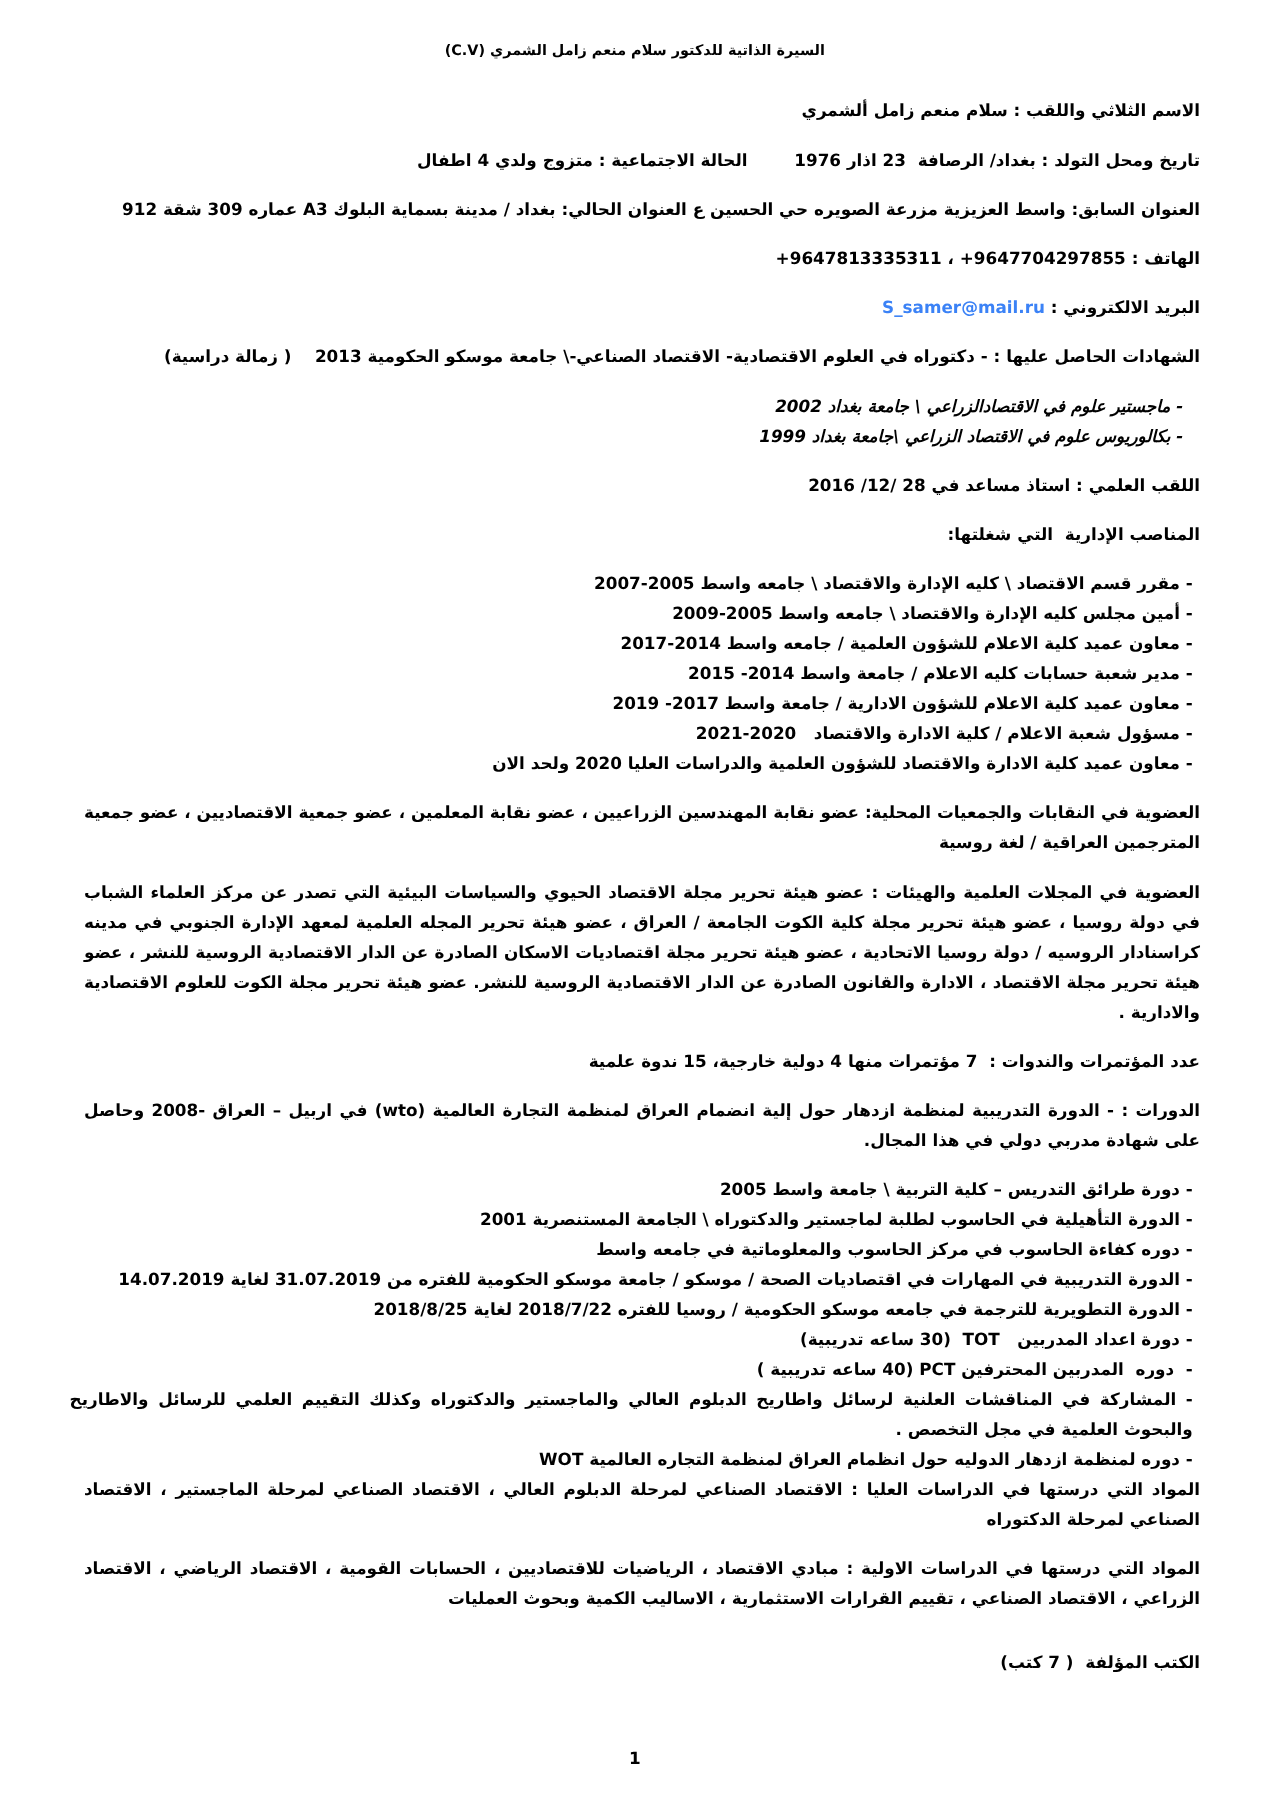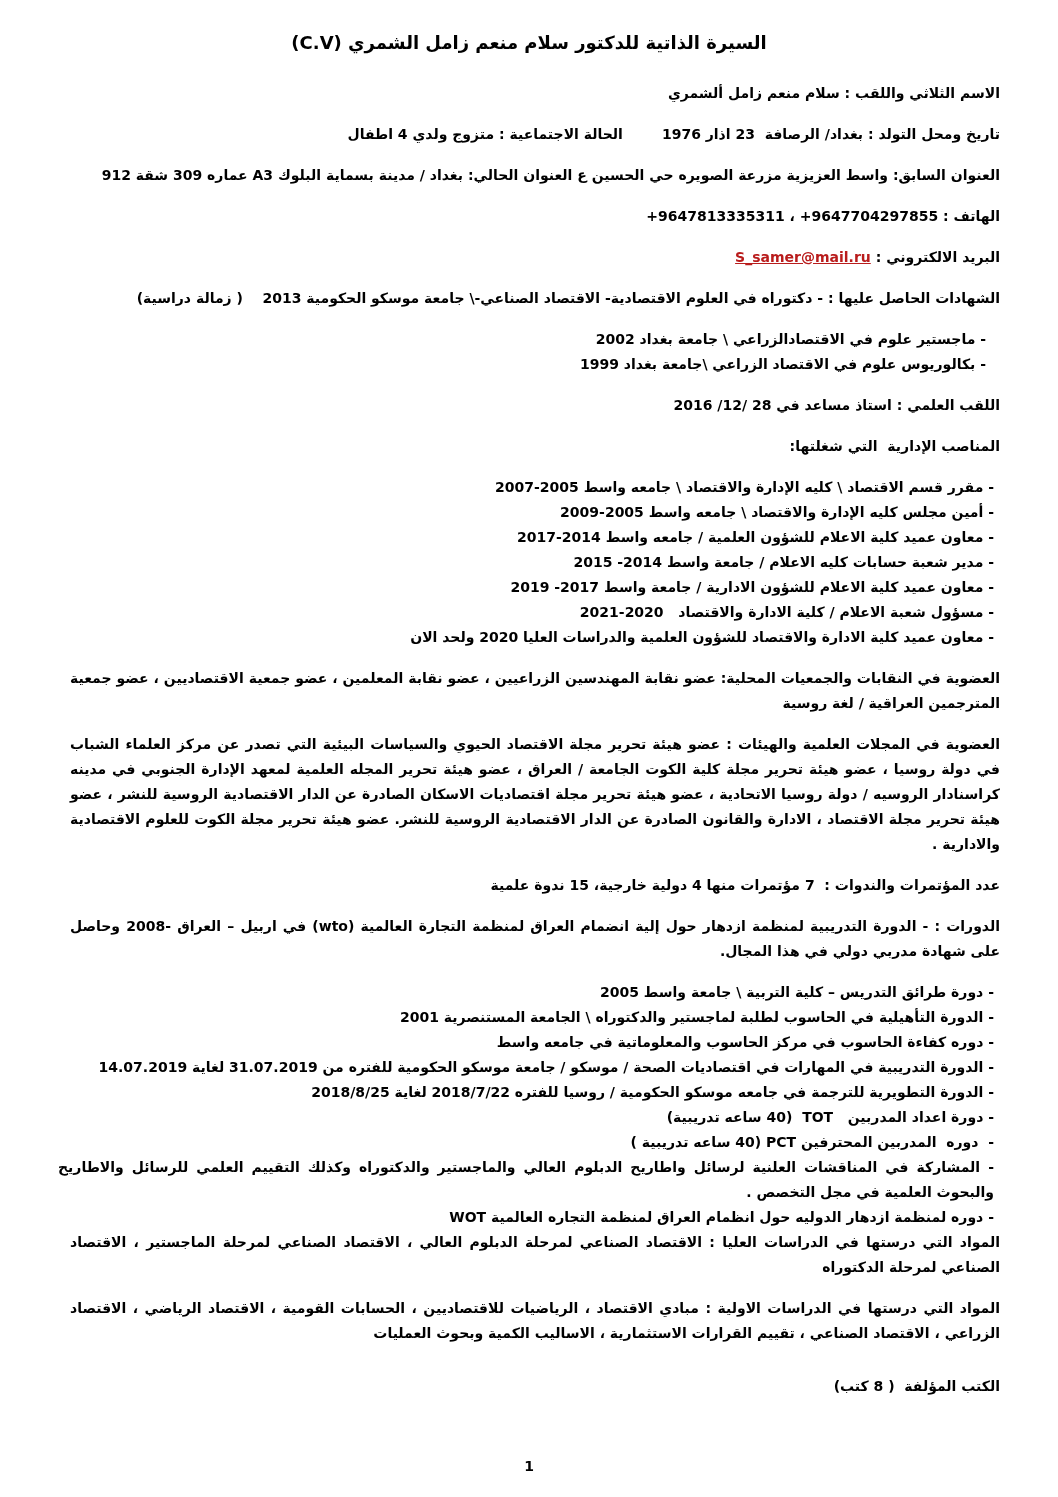--- a/index.html
+++ b/index.html
@@ -14,41 +14,40 @@
     direction: rtl;
     font-family: "DejaVu Sans", sans-serif;
     font-weight: 700;
     font-size: 14px;
     line-height: 25px;
     color: #000000;
     overflow: hidden;
   }
   .title {
     text-align: center;
-    font-size: 18px;
+    font-size: 12px;
     margin: 0 0 26px 0;
   }
   p.line {
     margin: 0 0 16px 12px;
     text-align: justify;
   }
   p.gap { white-space: pre-wrap; }
   .list p {
     margin: 0;
     padding-right: 6px;
     text-align: justify;
     white-space: pre-wrap;
   }
   .list { margin: 0 0 16px 0; }
   .list.tight { margin-bottom: 0; }
-  .degrees p { padding-right: 14px; }
+  .degrees p { padding-right: 14px; font-style: italic; }
   p.nogap { margin-bottom: 0; }
   a.email {
-    color: #b91c1c;
-    text-decoration: underline;
+    color: #3b82f6;
     cursor: pointer;
   }
   .footer-page-num {
     position: absolute;
     bottom: 18px;
     left: 0;
     right: 0;
     text-align: center;
     font-size: 14px;
     direction: ltr;
@@ -100,27 +99,27 @@
   <p class="line gap">عدد المؤتمرات والندوات :  7 مؤتمرات منها 4 دولية خارجية، 15 ندوة علمية</p>
 
   <p class="line">الدورات :  - الدورة التدريبية لمنظمة ازدهار حول إلية انضمام العراق لمنظمة التجارة العالمية (wto) في  اربيل – العراق -2008 وحاصل على شهادة مدربي دولي في هذا المجال.</p>
 
   <div class="list tight">
       <p>- دورة طرائق التدريس – كلية التربية \ جامعة واسط 2005</p>
       <p>- الدورة التأهيلية في الحاسوب لطلبة لماجستير والدكتوراه \ الجامعة المستنصرية 2001</p>
       <p>- دوره كفاءة الحاسوب في مركز الحاسوب والمعلوماتية في جامعه واسط</p>
       <p>- الدورة التدريبية في المهارات في اقتصاديات الصحة / موسكو / جامعة موسكو الحكومية للفتره من 31.07.2019 لغاية 14.07.2019</p>
       <p>- الدورة التطويرية للترجمة في جامعه موسكو الحكومية / روسيا للفتره 2018/7/22 لغاية 2018/8/25</p>
-      <p>- دورة اعداد المدربين   TOT  (40 ساعه تدريبية)</p>
+      <p>- دورة اعداد المدربين   TOT  (30 ساعه تدريبية)</p>
       <p>-  دوره  المدربين المحترفين PCT (40 ساعه تدريبية )</p>
       <p>- المشاركة في المناقشات العلنية لرسائل واطاريح الدبلوم العالي والماجستير والدكتوراه وكذلك التقييم العلمي للرسائل والاطاريح والبحوث العلمية في مجل التخصص .</p>
       <p>- دوره لمنظمة ازدهار الدوليه حول انظمام العراق لمنظمة التجاره العالمية WOT</p>
     </div>
 
   <p class="line">المواد التي درستها في الدراسات العليا : الاقتصاد الصناعي لمرحلة الدبلوم العالي ، الاقتصاد الصناعي لمرحلة الماجستير ، الاقتصاد الصناعي لمرحلة الدكتوراه</p>
 
   <p class="line nogap">المواد التي درستها في الدراسات الاولية : مبادي الاقتصاد ، الرياضيات للاقتصاديين ، الحسابات القومية ، الاقتصاد الرياضي ، الاقتصاد الزراعي ، الاقتصاد الصناعي ، تقييم القرارات الاستثمارية ، الاساليب الكمية وبحوث العمليات</p>
 
-  <p class="line gap" style="margin-top:28px;">الكتب المؤلفة  ( 8 كتب)</p>
+  <p class="line gap" style="margin-top:28px;">الكتب المؤلفة  ( 7 كتب)</p>
 
   <div class="footer-page-num">1</div>
 
 </div>
 
 </body></html>

